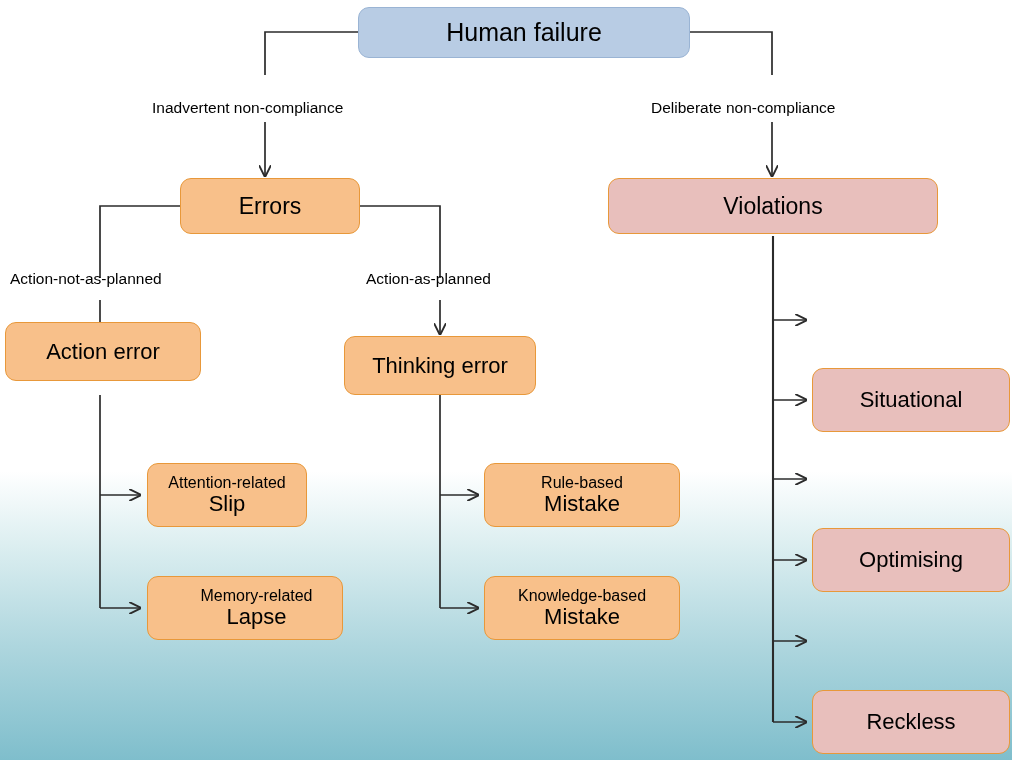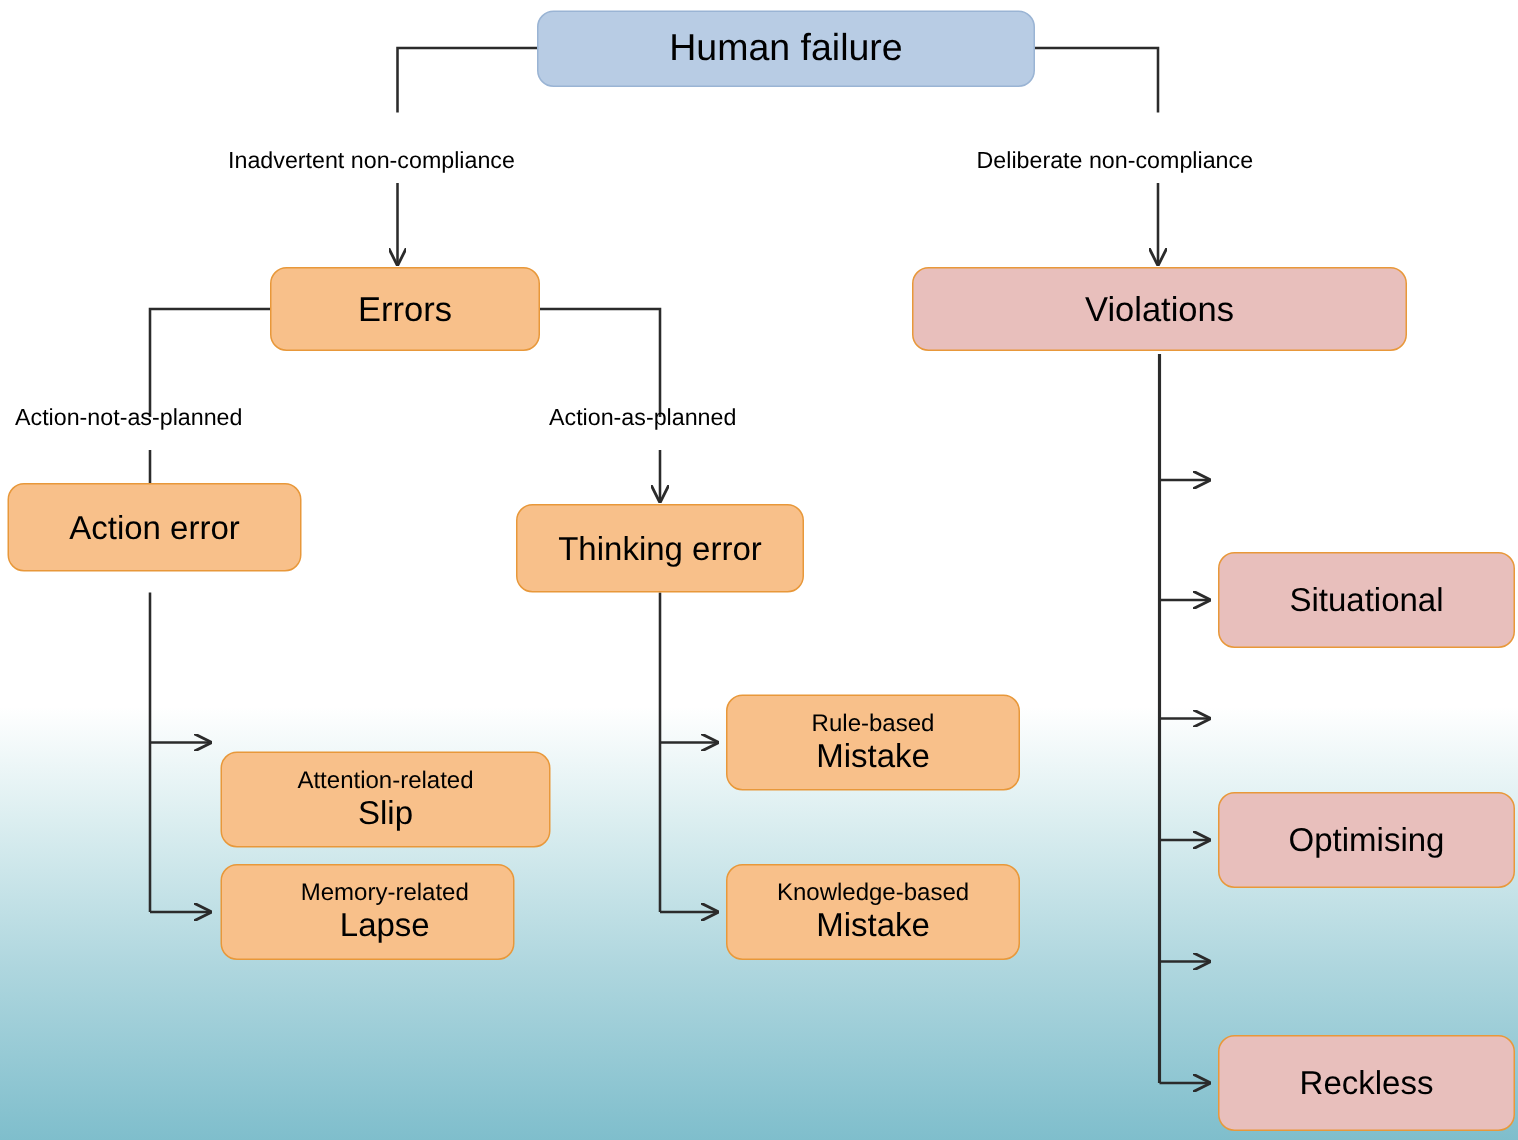--- a/index.html
+++ b/index.html
@@ -124,21 +124,21 @@
   <div class="edge-label" style="left:366px; top:270px;">Action-as-planned</div>
 
   <div class="node orange t-sub" style="left:5px; top:322px; width:196px; height:59px;">
     <span>Action error</span>
   </div>
 
   <div class="node orange t-sub" style="left:344px; top:336px; width:192px; height:59px;">
     <span>Thinking error</span>
   </div>
 
-  <div class="node orange" style="left:147px; top:463px; width:220px; height:64px;margin-top:38px;">
+  <div class="node orange" style="left:147px; top:463px; width:160px; height:64px;">
     <span class="t-small">Attention-related</span>
     <span class="t-sub">Slip</span>
   </div>
 
   <div class="node orange" style="left:147px; top:576px; width:196px; height:64px;padding-left:23px;">
     <span class="t-small">Memory-related</span>
     <span class="t-sub">Lapse</span>
   </div>
 
   <div class="node orange" style="left:484px; top:463px; width:196px; height:64px;">

